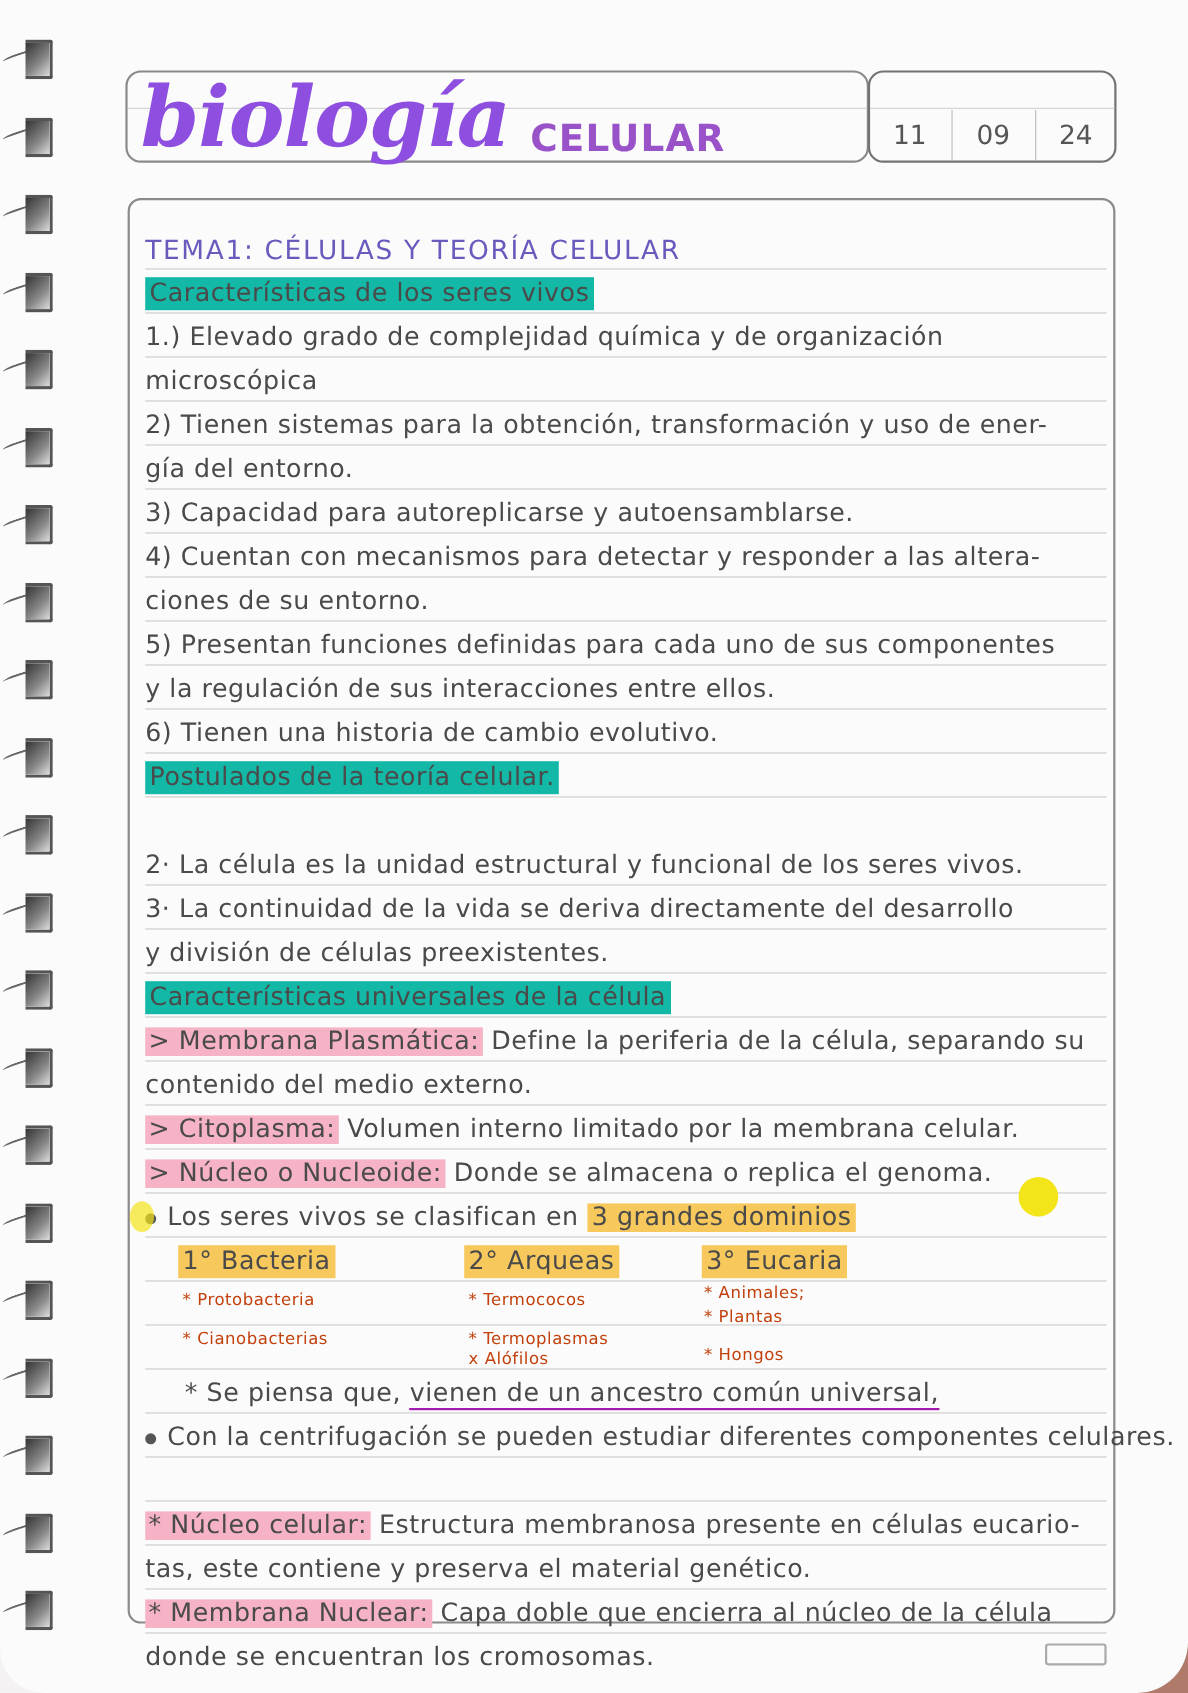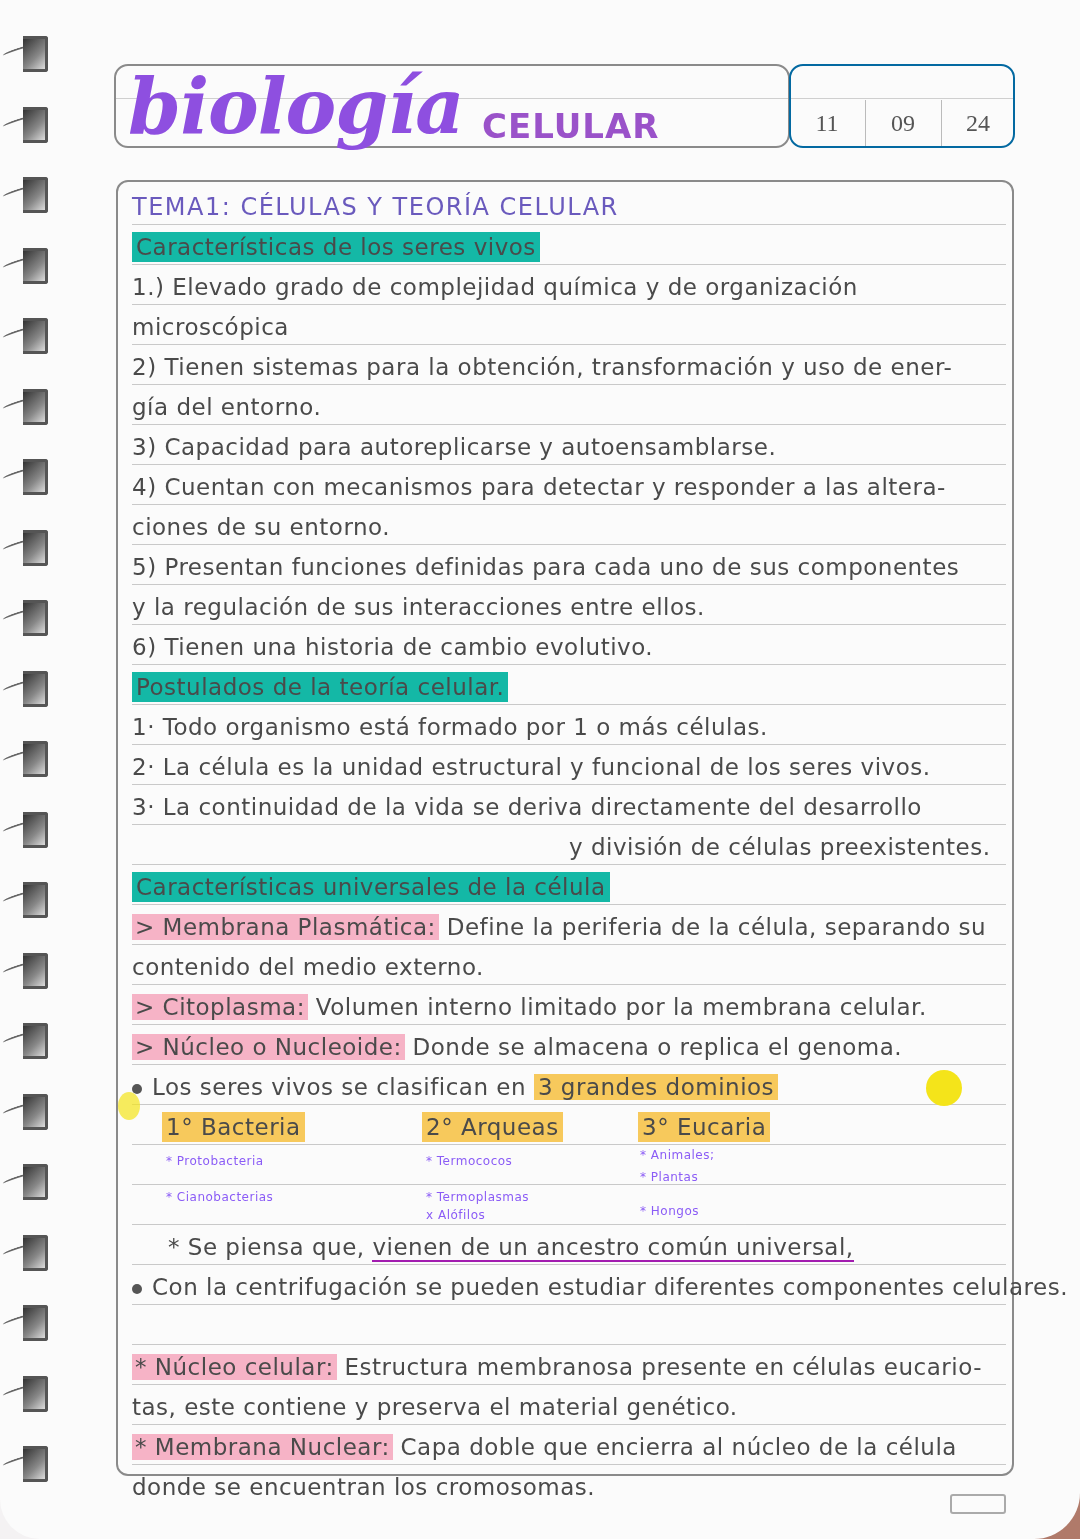--- a/index.html
+++ b/index.html
@@ -5,35 +5,35 @@
   html,body{margin:0;padding:0;}
   body{width:1080px;height:1539px;background:#f4f2f3;font-family:"DejaVu Sans",sans-serif;position:relative;overflow:hidden;}
   .page-shadow{position:absolute;right:0;bottom:0;width:60px;height:60px;background:#b07a6a;border-top-left-radius:50px;}
   .page-corner{position:absolute;right:0;bottom:0;width:1080px;height:1539px;background:#fbfbfb;border-bottom-right-radius:46px;border-bottom-left-radius:40px;}
   
   .spiral{position:absolute;left:2px;width:50px;height:36px;}
   .spiral .ring{position:absolute;right:4px;top:2px;width:22px;height:30px;border:3px solid #555;border-left:none;border-radius:0 3px 3px 0;background:linear-gradient(135deg,#333 0%,#888 60%,#ddd 100%);}
   .spiral .wire{position:absolute;left:0;top:14px;width:32px;height:4px;border-top:2px solid #666;border-radius:50% 50% 0 0;transform:rotate(-18deg);}
   
   .title-box{position:absolute;left:114px;top:64px;width:672px;height:80px;border:2px solid #8a8a8a;border-radius:14px;}
-  .date-box{position:absolute;left:789px;top:64px;width:222px;height:80px;border:2px solid #0369a1;border-radius:14px;font-family:Liberation Serif, serif;}
+  .date-box{position:absolute;left:789px;top:64px;width:222px;height:80px;border:2px solid #737373;border-radius:14px;}
   .title-line{position:absolute;left:0;right:0;top:32px;border-top:1px solid #cfcfcf;}
   .title-main{position:absolute;left:128px;top:62px;font-family:"DejaVu Serif",serif;font-weight:bold;font-style:italic;font-size:76px;color:#8e4fe0;letter-spacing:-1px;}
   .title-sub{position:absolute;left:482px;top:106px;font-weight:bold;font-size:34px;color:#9a52c9;letter-spacing:1px;}
   .date-cell{position:absolute;top:34px;height:46px;display:flex;align-items:center;justify-content:center;font-size:24px;color:#555;}
   .date-sep{position:absolute;top:34px;height:46px;border-left:1px solid #bbb;}
   
   .notes{position:absolute;left:116px;top:180px;width:894px;height:1292px;border:2px solid #8a8a8a;border-radius:12px;}
-  .row{position:absolute;left:14px;right:6px;height:38px;border-bottom:1.5px solid #c9c9c9;font-size:23px;color:#4a4a4a;line-height:38px;white-space:nowrap;letter-spacing:0.5px;}
+  .row{position:absolute;left:14px;right:6px;height:38px;border-bottom:1.5px solid #c9c9c9;font-size:23px;color:#4a4a4a;line-height:38px;white-space:nowrap;letter-spacing:0.5px;margin-top:20px;}
   .row .t{position:absolute;bottom:2px;line-height:30px;}
   .hl-purple{background:#14b8a6;padding:0 4px;}
   .hl-pink{background:#f6b3c6;padding:0 3px;}
   .hl-yellow{background:#f7c95c;padding:0 4px;}
   .topic{color:#6a5abd;font-size:24px;letter-spacing:1.5px;}
-  .sub{font-size:12px;color:#8b5cf6;}
+  .sub{font-size:15px;color:#c2410c;}
   .dot{display:inline-block;width:10px;height:10px;border-radius:50%;background:#555;margin-right:10px;vertical-align:middle;}
   .underlined{border-bottom:2px solid #a21caf;}
   .yellow-dot{position:absolute;width:36px;height:36px;border-radius:50%;background:#f4e41a;}
   .brand{position:absolute;left:950px;top:1494px;width:52px;height:16px;border:2px solid #aaa;border-radius:3px;}
 </style>
 </head>
 <body>
 
 <div class="page-shadow"></div>
 <div class="page-corner"></div>
@@ -90,30 +90,27 @@
   <div class="row" style="top:404px;">
       <span class="t">y la regulación de sus interacciones entre ellos.</span>
     </div>
   <div class="row" style="top:444px;">
       <span class="t">6) Tienen una historia de cambio evolutivo.</span>
     </div>
 
   <div class="row" style="top:484px;">
       <span class="t hl-purple">Postulados de la teoría celular.</span>
     </div>
-  <div class="row" style="top:524px;">
-      <span class="t">1· Todo organismo está formado por 1 o más células.</span>
-    </div>
   <div class="row" style="top:564px;">
       <span class="t">2· La célula es la unidad estructural y funcional de los seres vivos.</span>
     </div>
   <div class="row" style="top:604px;">
       <span class="t">3· La continuidad de la vida se deriva directamente del desarrollo</span>
     </div>
-  <div class="row" style="top:644px;text-align:center;">
+  <div class="row" style="top:644px;">
       <span class="t">y división de células preexistentes.</span>
     </div>
 
   <div class="row" style="top:684px;">
       <span class="t hl-purple">Características universales de la célula</span>
     </div>
   <div class="row" style="top:724px;">
       <span class="t"><span class="hl-pink">&gt; Membrana Plasmática:</span><span> Define la periferia de la célula, separando su</span></span>
     </div>
   <div class="row" style="top:804px;">

